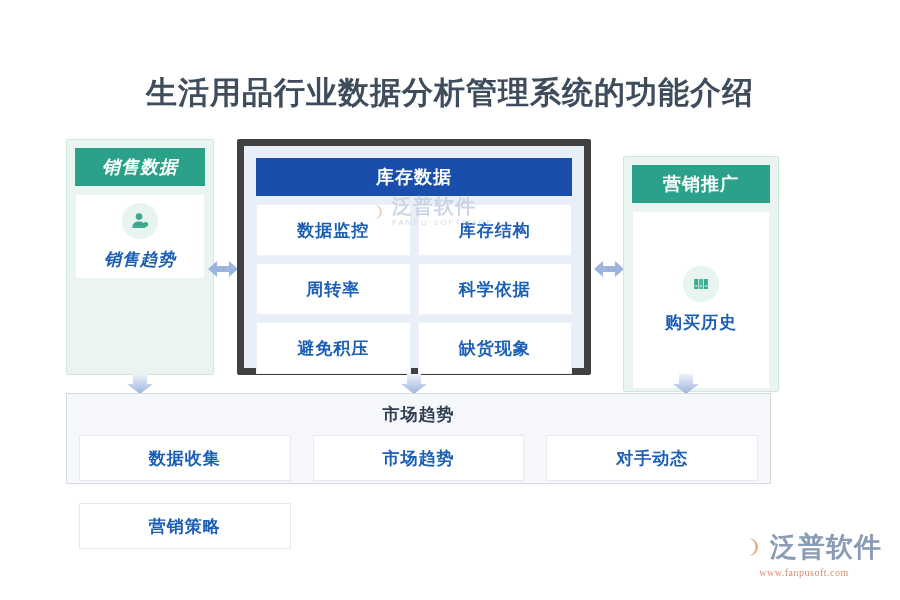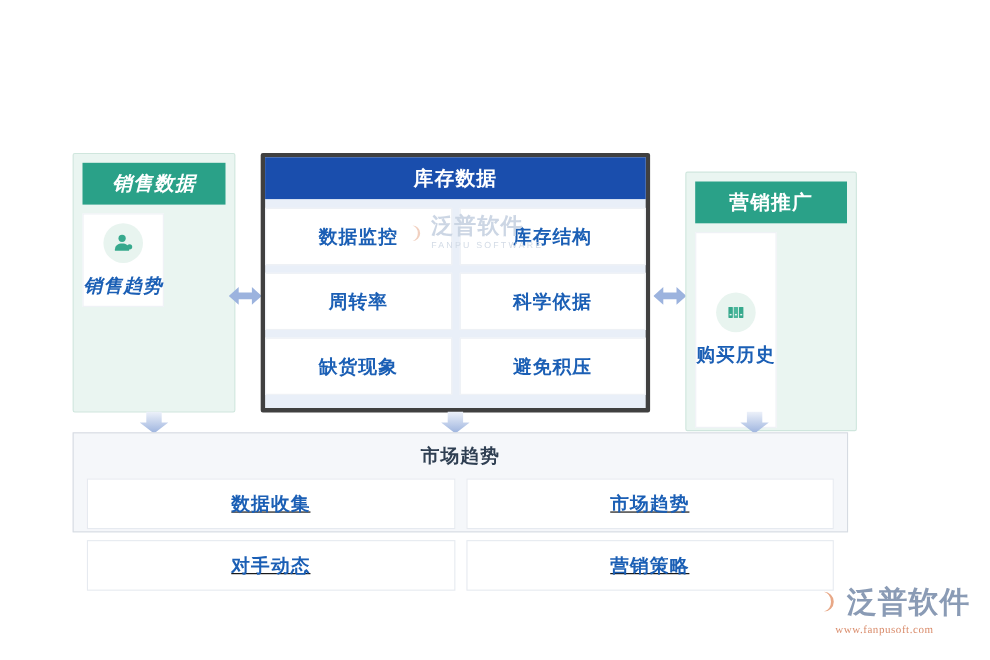--- a/index.html
+++ b/index.html
@@ -23,22 +23,22 @@
   
   .panel { position: absolute; border-radius: 2px; }
 
   .panel-green {
     background: #eaf5f1;
     border: 1px solid #cfe6dd;
     padding: 8px;
   }
   .panel-blue {
     background: #e9eff8;
-    border: 4px solid #404040;
-    padding: 0;
+    border: 7px solid #404040;
+    padding: 12px;
   }
 
   .panel-head {
     height: 38px; line-height: 38px;
     text-align: center;
     color: #ffffff;
     font-size: 18px; font-weight: bold;
     letter-spacing: 1px;
   }
   .head-green { background: #2aa188; }
@@ -58,21 +58,21 @@
 
   .icon-circle {
     width: 36px; height: 36px; border-radius: 50%;
     background: #e8f4ef;
     display: flex; align-items: center; justify-content: center;
     margin-bottom: 9px;
   }
   .icon-circle svg { display: block; }
 
   
-  .stack { display: flex; flex-direction: row; gap: 8px; margin-top: 8px; }
+  .stack { display: flex; flex-direction: column; gap: 8px; margin-top: 8px; }
 
   
   .center-grid {
     margin-top: 8px;
     display: grid;
     grid-template-columns: 1fr 1fr;
     grid-template-rows: repeat(3, 1fr);
     gap: 7px;
   }
   .center-grid .card { height: 52px; }
@@ -85,24 +85,23 @@
   }
   .bottom-title {
     text-align: center;
     color: #2f3f52;
     font-size: 17px; font-weight: bold;
     letter-spacing: 1px;
     padding-top: 9px;
   }
   .bottom-row {
     display: grid;
-    grid-template-columns: repeat(2, 1fr);
-    gap: 10px;
+    grid-template-columns: repeat(3, 1fr);
+    gap: 22px;
     padding: 9px 12px 12px 12px;
-    text-decoration: underline;
   }
   .bottom-row .card { height: 46px; border: 1px solid #e6eaf0; }
 
   
   .arrow-lr { position: absolute; width: 30px; height: 24px; }
   .arrow-dn { position: absolute; width: 26px; height: 20px; }
 
   
   .wm-center {
     position: absolute; left: 357px; top: 196px;
@@ -131,20 +130,21 @@
   .logo-url {
     font-size: 10px; color: #d98b6a; letter-spacing: .5px;
     font-family: "Liberation Serif", serif; margin-top: 1px;
   }
 </style>
 </head>
 <body>
 
 <div id="stage">
 
+  <div class="page-title">生活用品行业数据分析管理系统的功能介绍</div>
 
   <div class="panel panel-green" style="left:66px; top:139px; width:148px; height:236px;font-style:italic;">
     <div class="panel-head head-green">销售数据</div>
     <div class="stack">
       <div class="card" style="height:85px;">
         <span class="icon-circle">
           <svg width="20" height="20" viewBox="0 0 20 20">
             <circle cx="9" cy="5.6" r="3.3" fill="#37a98d"></circle>
             <path d="M2.6 15.4c0-3.3 2.9-5 6.4-5s6.4 1.7 6.4 5z" fill="#37a98d"></path>
             <rect x="2.4" y="15.2" width="13" height="1.8" rx=".6" fill="#37a98d"></rect>
@@ -171,24 +171,24 @@
       <div class="card">
         <span class="card-label">库存结构</span>
       </div>
       <div class="card">
         <span class="card-label">周转率</span>
       </div>
       <div class="card">
         <span class="card-label">科学依据</span>
       </div>
       <div class="card">
+        <span class="card-label">避免积压</span>
+      </div>
+      <div class="card">
         <span class="card-label">缺货现象</span>
-      </div>
-      <div class="card">
-        <span class="card-label">避免积压</span>
       </div>
     </div>
   </div>
 
   <div class="wm-center">
     <svg width="30" height="30" viewBox="0 0 30 30">
       <path d="M15 2 A13 13 0 0 0 15 28 A9 9 0 0 1 15 2 Z" fill="#dbe3ee"></path>
       <path d="M18 8 A7.5 7.5 0 0 1 18 22 A5 5 0 0 0 18 8 Z" fill="#f0cdbb"></path>
     </svg>
     <span class="wm-text">

